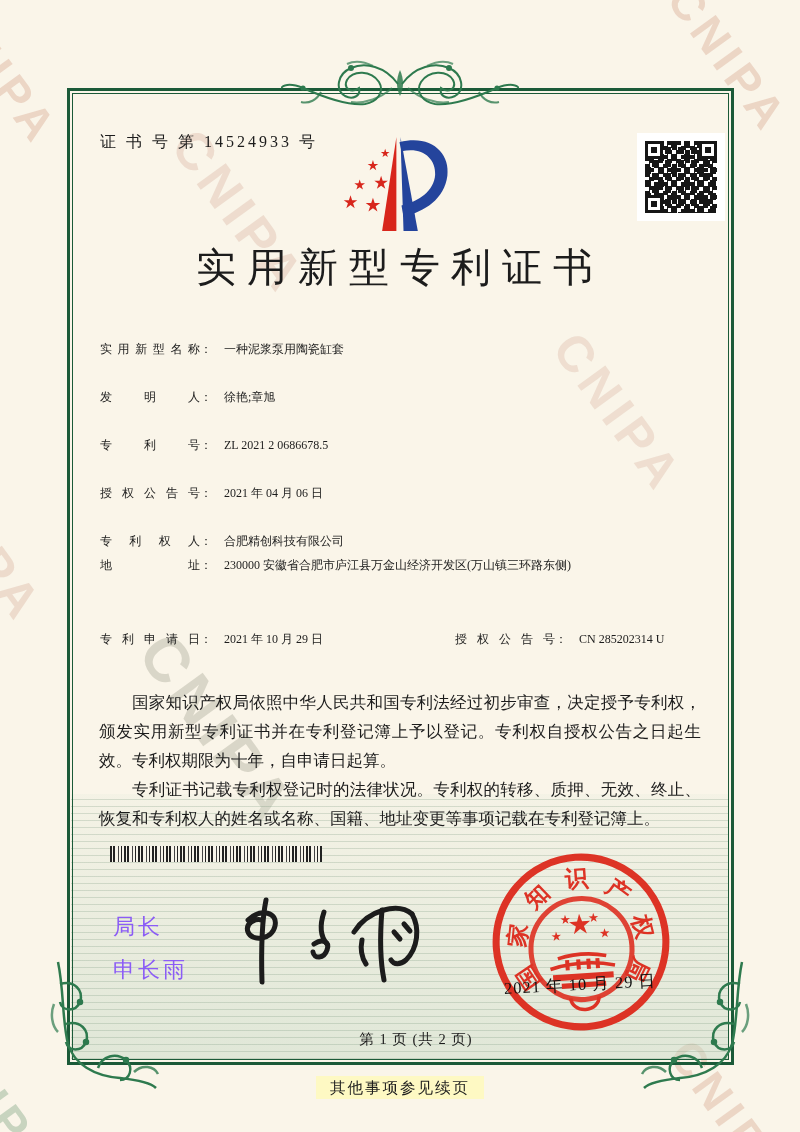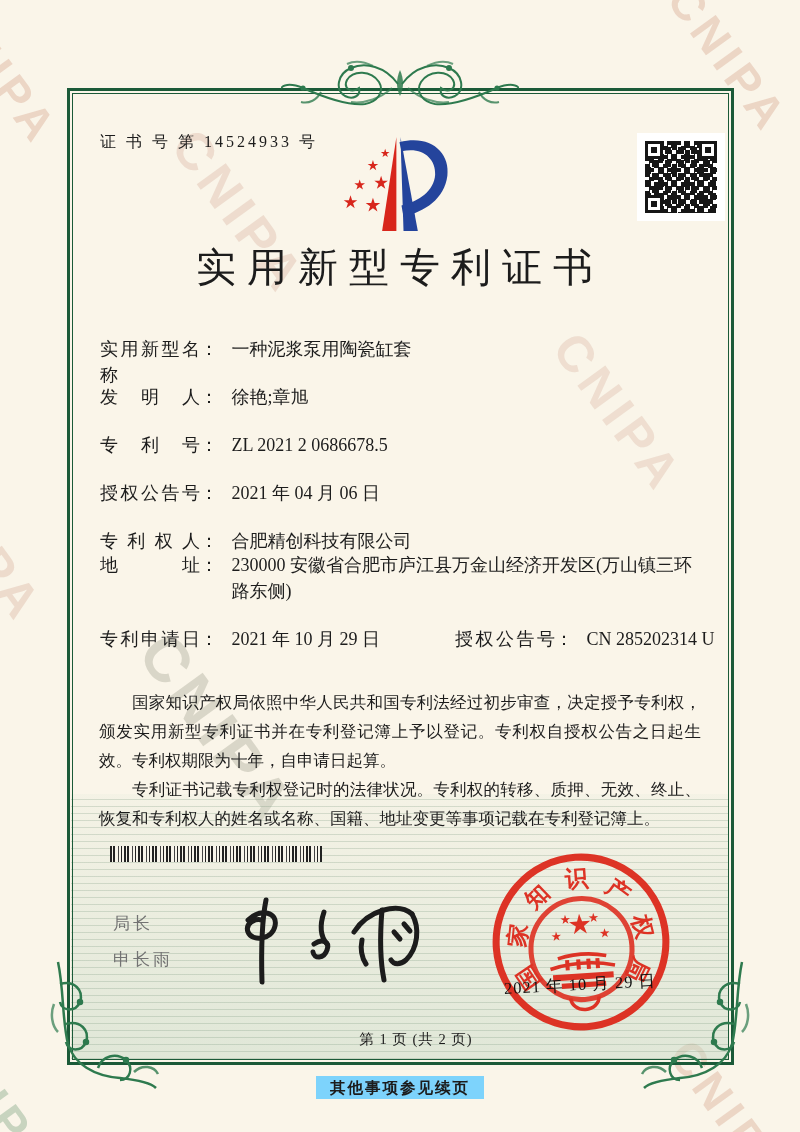--- a/index.html
+++ b/index.html
@@ -26,21 +26,21 @@
     font-size:40px;font-weight:normal;letter-spacing:11px;}
   
   .qr{position:absolute;left:637px;top:133px;width:88px;height:88px;background:#fff;}
   .qr-grid{position:absolute;left:8px;top:8px;width:72px;height:72px;background:
     repeating-conic-gradient(#161616 0% 25%, transparent 0% 50%) 0 0/9px 9px,
     repeating-conic-gradient(transparent 0% 25%, #161616 0% 50%) 0 0/13px 13px,#fff;}
   .finder{position:absolute;width:12px;height:12px;border:3px solid #161616;background:#fff;}
   .finder::after{content:"";position:absolute;left:3px;top:3px;width:6px;height:6px;background:#161616;}
   .f-tl{left:8px;top:8px}.f-tr{right:8px;top:8px}.f-bl{left:8px;bottom:8px}
   
-  .frow{position:absolute;left:100px;width:625px;font-size:18px;line-height:26px;}
+  .frow{position:absolute;left:100px;width:625px;font-size:12px;line-height:26px;}
   .flabel{display:inline-block;width:100px;text-align:justify;text-align-last:justify;vertical-align:top;}
   .fcolon{vertical-align:top;}
   .fvalue{display:inline-block;margin-left:9px;vertical-align:top;max-width:472px;}
   .pair2{position:absolute;left:355px;top:0;}
   .pair2 .fvalue{max-width:220px;}
   
   .bodytext{position:absolute;left:99px;top:688px;width:602px;font-size:16.5px;
     line-height:29px;text-align:justify;}
   .bodytext p{margin:0;text-indent:2em;}
   
@@ -48,30 +48,30 @@
     background:
       repeating-linear-gradient(0deg, rgba(96,132,104,.22) 0 1px, rgba(255,255,255,0) 1px 7px),
       linear-gradient(180deg, rgba(214,228,210,.15), rgba(198,217,198,.5));}
   
   .barcode{position:absolute;left:110px;top:846px;width:212px;height:16px;
     background:repeating-linear-gradient(90deg,
       #222 0 2px,#f7f4ea 2px 3px,#222 3px 5px,#f7f4ea 5px 8px,
       #444 8px 9px,#f7f4ea 9px 11px,#222 11px 12px,#f7f4ea 12px 14px);}
   
   .signer{position:absolute;left:113px;top:912px;font-family:Liberation Sans, sans-serif;
-    font-size:17px;letter-spacing:3px;color:#737373;}
+    font-size:22px;letter-spacing:3px;color:#8b5cf6;}
   .signer div{margin-bottom:13px;}
   
   .seal{position:absolute;left:485px;top:846px;width:192px;height:192px;transform:rotate(-4deg);opacity:.95;}
   .sealdate{position:absolute;left:480px;top:974px;width:200px;text-align:center;
     font-size:16.5px;letter-spacing:1px;color:#111;transform:rotate(-3deg);}
   
   .pageinfo{position:absolute;left:0;right:0;top:1030px;text-align:center;font-size:14.5px;letter-spacing:1px;margin-left:32px;}
   .contnote{position:absolute;left:0;right:0;top:1078px;text-align:center;font-size:15.5px;letter-spacing:2px;}
-  .contnote span{background:#7dd3fc;padding:3px 14px;font-weight:bold;}
+  .contnote span{background:#fef9c3;padding:3px 14px;}
   .ornament{pointer-events:none;}
 </style>
 </head>
 <body>
 
 <div class="page">
 
   <span class="wm" style="left:-30px;top:-14px;font-size:46px;color:rgba(224,188,168,.55);">CNIPA</span>
   <span class="wm" style="left:208px;top:118px;font-size:52px;color:rgba(226,196,180,.5);">CNIPA</span>
   <span class="wm" style="left:700px;top:-26px;font-size:46px;color:rgba(224,188,168,.55);">CNIPA</span>

